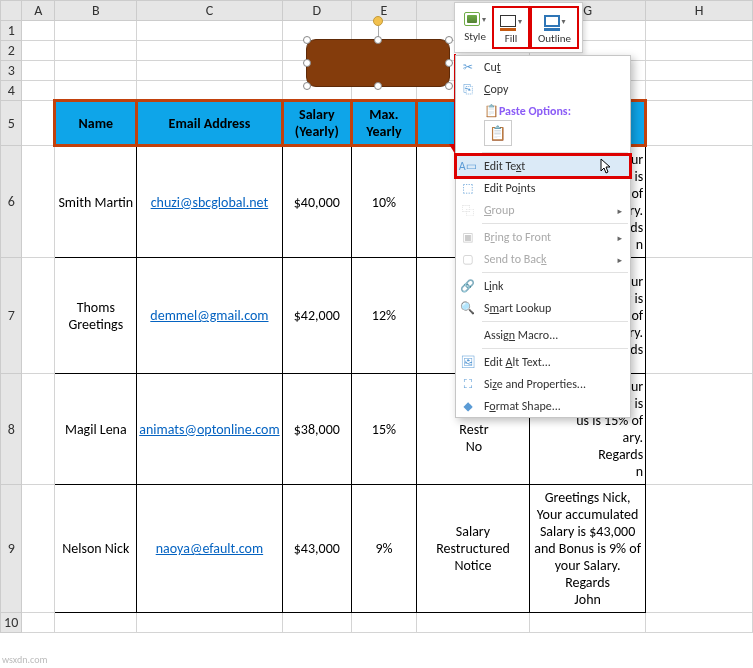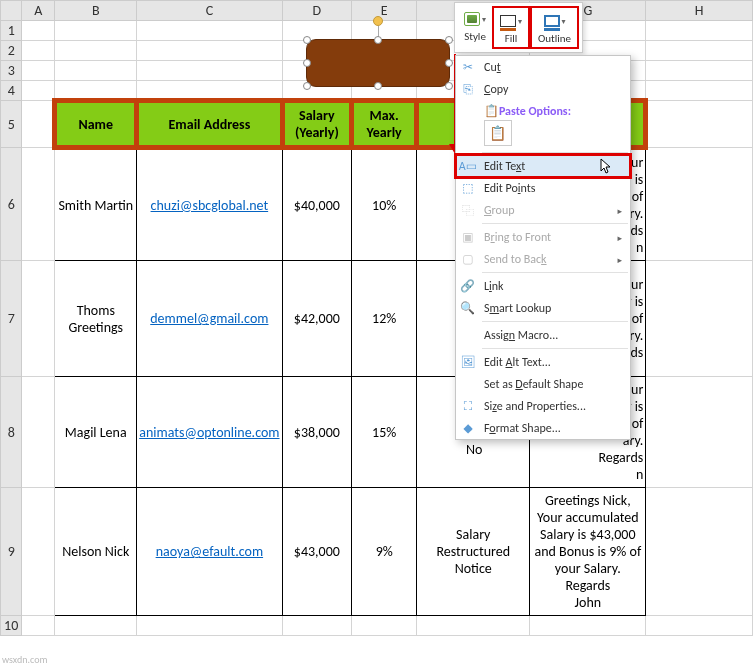--- a/index.html
+++ b/index.html
@@ -28,23 +28,23 @@
     .colhdr th { height: 18px; }
     .rowhdr { width: 22px; }
     .data-row td {
       border: 1px solid #000;
       text-align: center;
       vertical-align: middle;
       padding: 4px 2px;
       background: #fff;
     }
     .header-row td {
-      background: #84cc16;
+      background: #0ea5e9;
       font-weight: bold;
-      border: 5px solid #c2410c;
+      border: 3px solid #c2410c;
     }
     .email-link { color: #0563c1; text-decoration: underline; }
     .blank td { border: 1px solid #d4d4d4; }
     .row10 td { border: 1px solid #d4d4d4; height: 16px; }
     
     .shape {
       position: absolute;
       left: 306px; top: 39px;
       width: 144px; height: 48px;
       background: #843c0c;
@@ -409,23 +409,20 @@
   <div class="ctx-sep"></div>
   <div class="ctx-item">
       <span>Assig<span class="underline">n</span> Macro...</span>
     </div>
   <div class="ctx-sep"></div>
   <div class="ctx-item">
       <span class="ico">🖼</span>
       <span>Edit <span class="underline">A</span>lt Text...</span>
     </div>
   <div class="ctx-item">
-      <span>Set as <span class="underline">D</span>efault Shape</span>
-    </div>
-  <div class="ctx-item">
       <span class="ico">⛶</span>
       <span>Si<span class="underline">z</span>e and Properties...</span>
     </div>
   <div class="ctx-item">
       <span class="ico">◆</span>
       <span>F<span class="underline">o</span>rmat Shape...</span>
     </div>
 </div>
 
 <div class="watermark">wsxdn.com</div>

